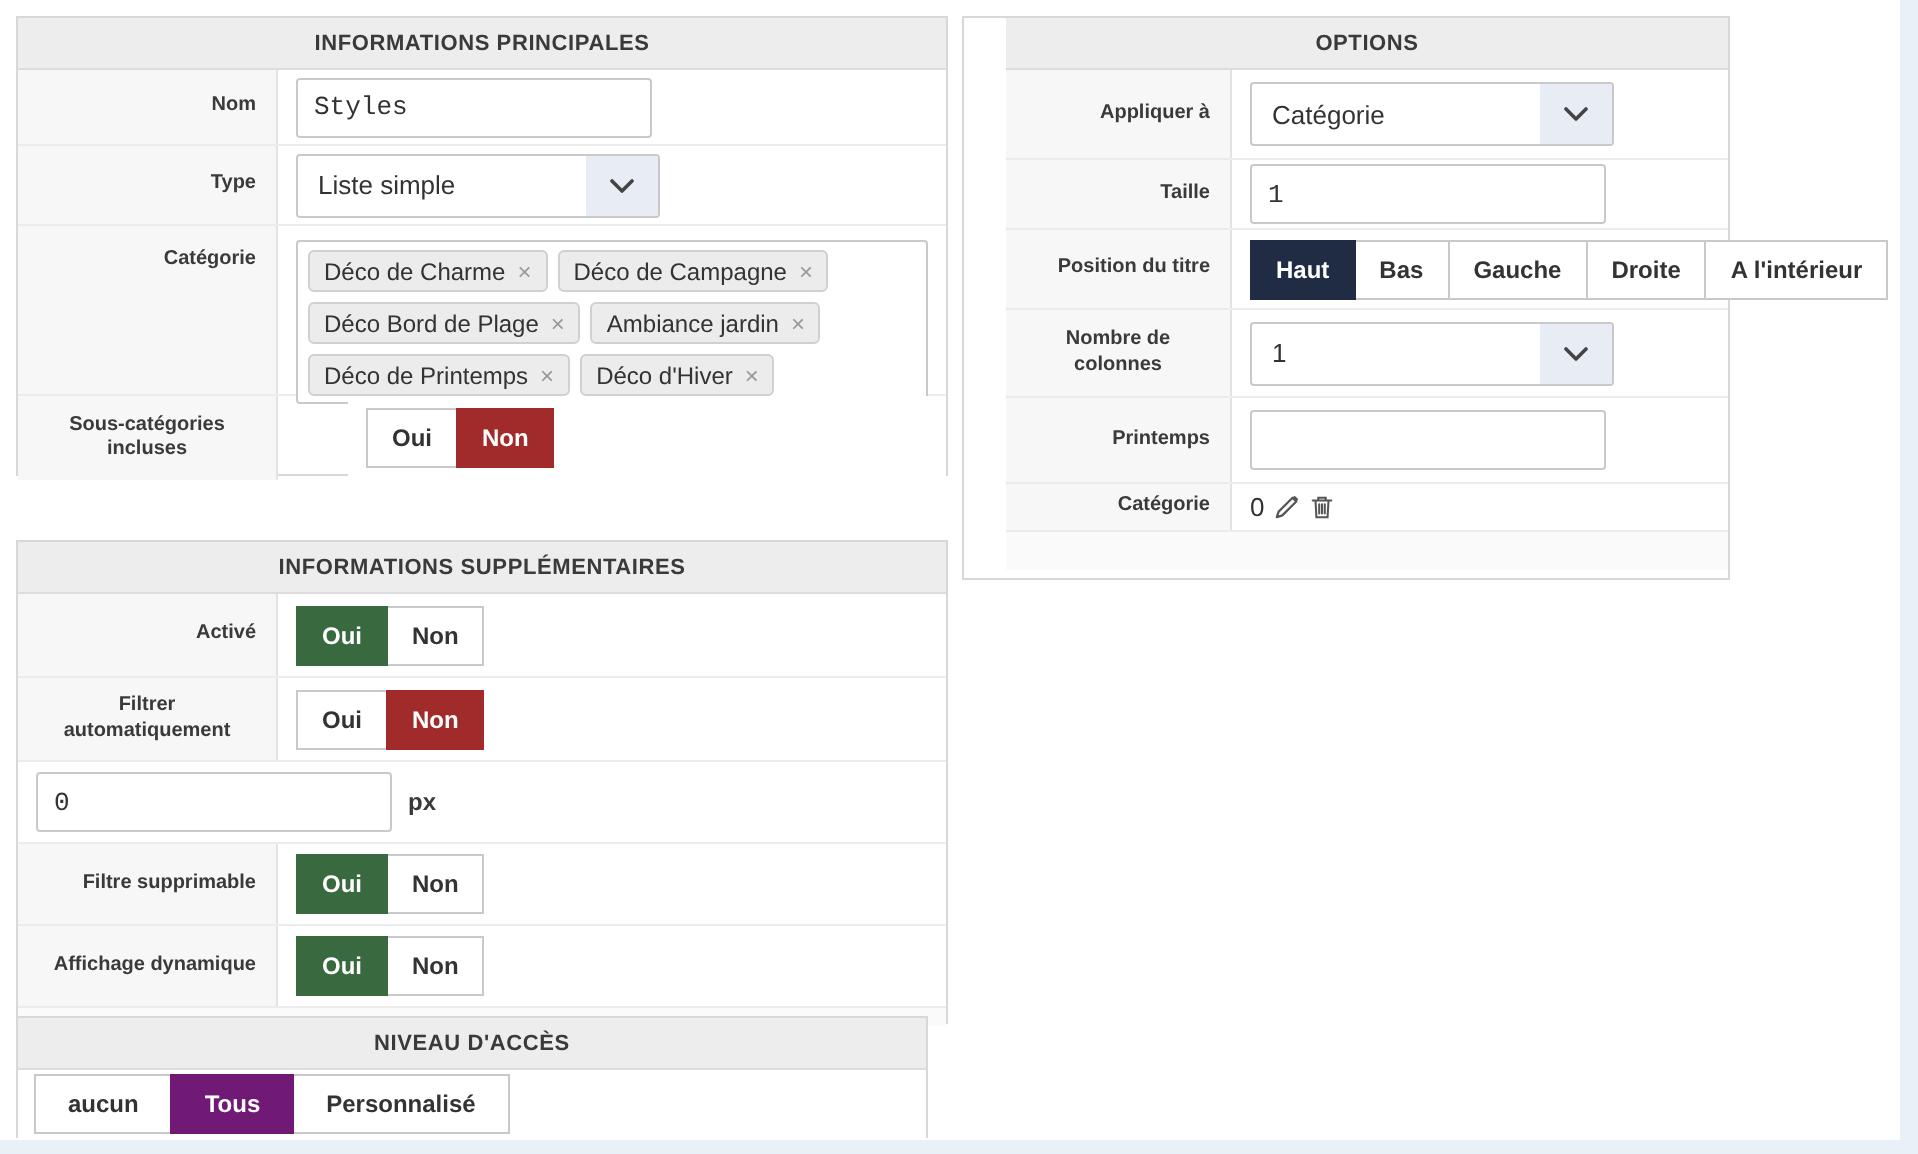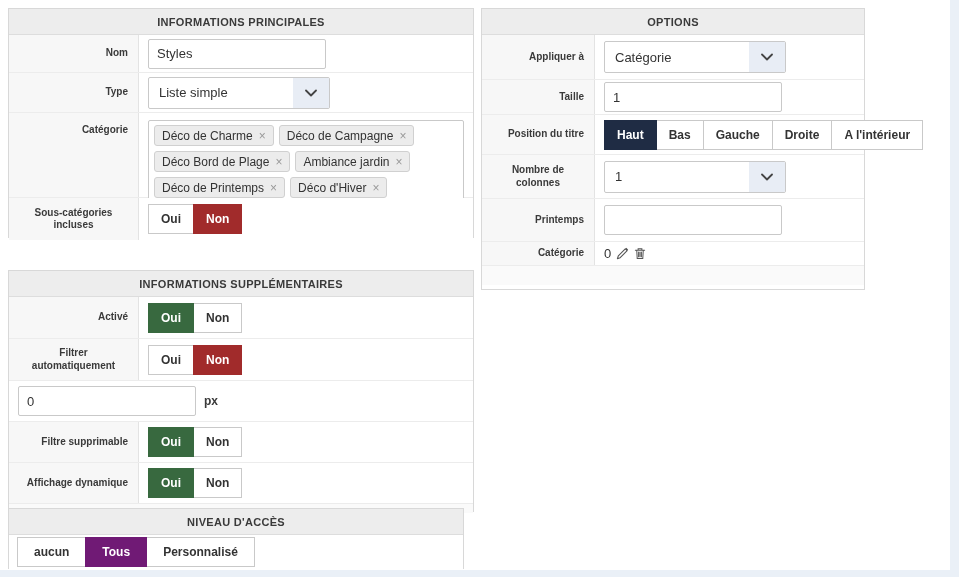--- a/index.html
+++ b/index.html
@@ -25,21 +25,21 @@
   }
   .opt-lbl { width:113px; flex:0 0 113px; }
   .fld { flex:1; display:flex; align-items:center; padding:0 9px; background:#fff; min-width:0; }
   .row.top .lbl { align-items:flex-start; padding-top:11px; }
   .row.top .fld { align-items:flex-start; padding-top:7px; }
   .panel-footer { background:#fafafa; }
 
   .tinput {
     height:30px; border:1px solid #c9c9c9; border-radius:2px; background:#fff;
     padding:0 8px; font-size:13px; color:#333; width:178px; box-sizing:border-box;
-    font-family:Liberation Sans, sans-serif; outline:none;
+    font-family:Liberation Mono, monospace; outline:none;
   }
   .unit { font-size:12px; font-weight:bold; color:#3a3a3a; margin-left:8px; }
 
   .select {
     height:30px; width:180px; border:1px solid #c9c9c9; border-radius:2px;
     display:flex; align-items:stretch; background:#fff; cursor:pointer; overflow:hidden;
   }
   .select-val { flex:1; display:flex; align-items:center; padding:0 10px; font-size:13px; color:#333; }
   .select-cap { width:36px; background:#e8edf5; display:flex; align-items:center; justify-content:center; }
 
@@ -123,21 +123,21 @@
               <span class="tag-x">×</span>
             </span>
             <span class="tag">
               <span>Déco d'Hiver</span>
               <span class="tag-x">×</span>
             </span>
           </div>
       </div>
     </div>
 
-    <div class="row" style="height:42px;">
+    <div class="row" style="height:42px;gap:35px;">
       <div class="lbl">Sous-catégories incluses</div>
       <div class="fld">
         <div class="toggle">
             <button class="tbtn">Oui</button>
             <button class="tbtn sel" style="background: rgb(161, 43, 43);">Non</button>
           </div>
       </div>
     </div>
   </section>
 
@@ -199,21 +199,21 @@
       <div class="fld" style="padding-left:8px;">
         <div class="toggle wide">
             <button class="tbtn">aucun</button>
             <button class="tbtn sel" style="background: #701a75;">Tous</button>
             <button class="tbtn">Personnalisé</button>
           </div>
       </div>
     </div>
   </section>
 
-  <section class="panel" style="left:481px; top:8px; width:384px; height:282px;">
+  <section class="panel" style="left:481px; top:8px; width:384px; height:282px;padding-left:21px;">
     <div class="panel-header">OPTIONS</div>
 
     <div class="row" style="height:45px;">
       <div class="lbl opt-lbl">Appliquer à</div>
       <div class="fld">
         <div class="select">
           <span class="select-val">Catégorie</span>
           <span class="select-cap">
             <svg width="12" height="8" viewBox="0 0 12 8">
                 <path d="M1 1.5 L6 6.5 L11 1.5" fill="none" stroke="#444" stroke-width="1.8" stroke-linecap="round" stroke-linejoin="round"></path>

